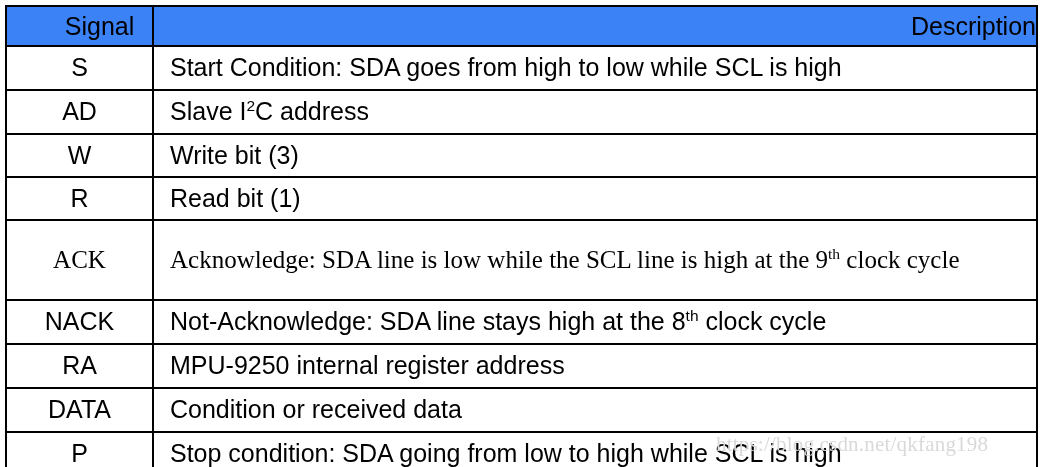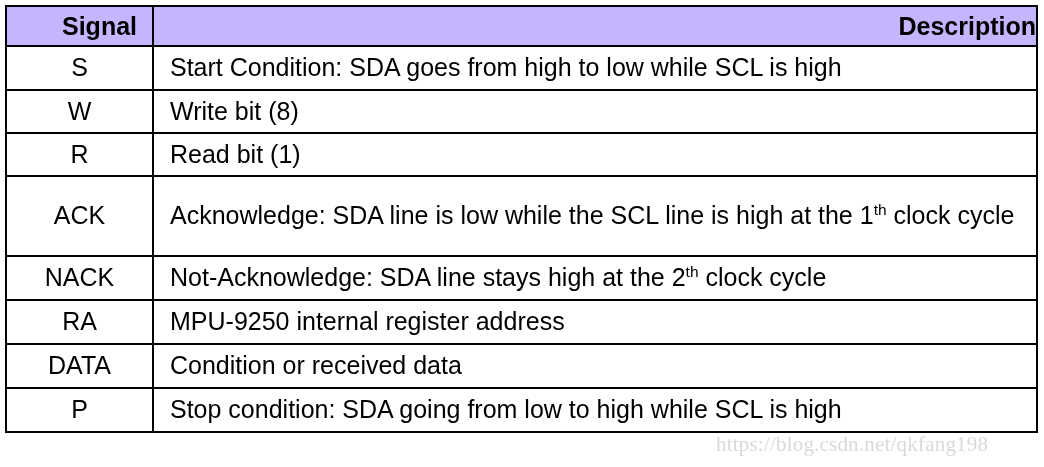--- a/index.html
+++ b/index.html
@@ -32,22 +32,22 @@
   #signal-table td {
     border: 2px solid #000000;
     padding: 0;
     vertical-align: middle;
     color: #000000;
     font-weight: normal;
   }
 
   
   #signal-table thead th {
-    background: #c4b5fd;
-    font-weight: bold;
+    background: #3b82f6;
+    font-weight: normal;
     font-size: 25px;
     height: 38px;
     line-height: 1.05;
     padding-left: 40px;
   }
   th.h-signal {
     text-align: center;
     padding: 0 4px;
   }
   th.h-desc {
@@ -67,21 +67,21 @@
   td.c-desc {
     text-align: left;
     padding-left: 12px;
     padding-right: 6px;
   }
 
   tr.row-1 td { height: 42px; }
   tr.row-2 td { height: 42px; }
   tr.row-3 td { height: 41px; }
   tr.row-4 td { height: 41px; }
-  tr.row-5 td { height: 78px; }   
+  tr.row-5 td { height: 78px; font-family: Liberation Serif, serif; }   
   tr.row-6 td { height: 42px; margin-left: 16px; }
   tr.row-7 td { height: 42px; }
   tr.row-8 td { height: 42px; margin-top: 32px; }
   tr.row-9 td { height: 42px; }
 
   sup {
     font-size: 0.62em;
     vertical-align: super;
     line-height: 0;
   }
@@ -115,42 +115,48 @@
       <th class="h-desc">Description</th>
     </tr>
   </thead>
   <tbody>
     <tr class="row-1">
       <td class="c-signal">S</td>
       <td class="c-desc">
           <span class="desc-text">Start Condition: SDA goes from high to low while SCL is high</span>
         </td>
     </tr>
+    <tr class="row-2">
+      <td class="c-signal">AD</td>
+      <td class="c-desc">
+          <span class="desc-text"><span>Slave I</span><sup>2</sup><span>C address</span></span>
+        </td>
+    </tr>
     <tr class="row-3">
       <td class="c-signal">W</td>
       <td class="c-desc">
-          <span class="desc-text">Write bit (8)</span>
+          <span class="desc-text">Write bit (3)</span>
         </td>
     </tr>
     <tr class="row-4">
       <td class="c-signal">R</td>
       <td class="c-desc">
           <span class="desc-text">Read bit (1)</span>
         </td>
     </tr>
     <tr class="row-5">
       <td class="c-signal">ACK</td>
       <td class="c-desc">
-          <span class="desc-text"><span>Acknowledge: SDA line is low while the SCL line is high at the 1</span><sup>th</sup><span> clock cycle</span></span>
+          <span class="desc-text"><span>Acknowledge: SDA line is low while the SCL line is high at the 9</span><sup>th</sup><span> clock cycle</span></span>
         </td>
     </tr>
     <tr class="row-6">
       <td class="c-signal">NACK</td>
       <td class="c-desc">
-          <span class="desc-text"><span>Not-Acknowledge: SDA line stays high at the 2</span><sup>th</sup><span> clock cycle</span></span>
+          <span class="desc-text"><span>Not-Acknowledge: SDA line stays high at the 8</span><sup>th</sup><span> clock cycle</span></span>
         </td>
     </tr>
     <tr class="row-7">
       <td class="c-signal">RA</td>
       <td class="c-desc">
           <span class="desc-text">MPU-9250 internal register address</span>
         </td>
     </tr>
     <tr class="row-8">
       <td class="c-signal">DATA</td>

